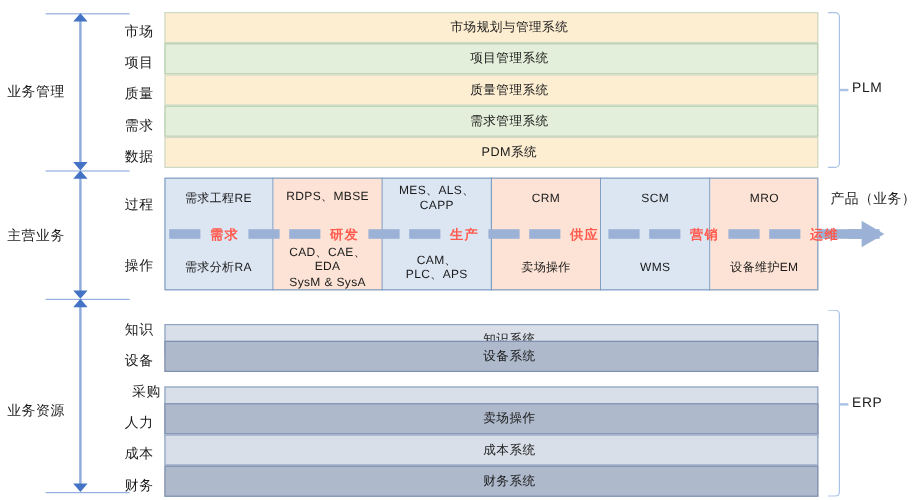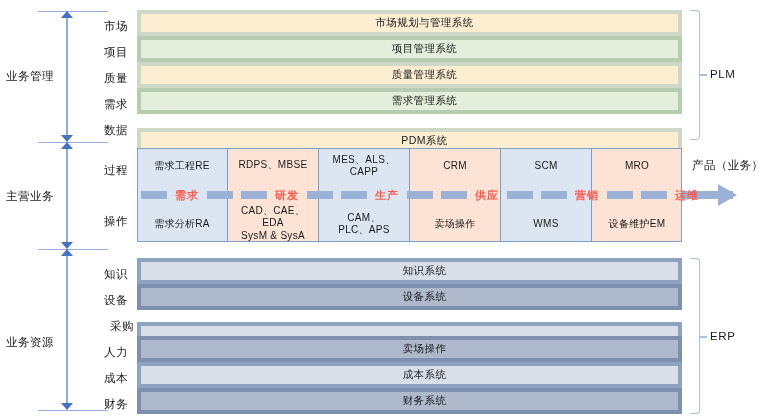--- a/index.html
+++ b/index.html
@@ -59,21 +59,21 @@
   
   .band {
     position: absolute;
     left: 137px;
     width: 545px;
     display: flex;
     align-items: center;
     justify-content: center;
     font-size: 10.5px;
     color: #1a1a1a;
-    border: 4px solid #0f172a;
+    border: 1px solid #0f172a;
     letter-spacing: .4px;
     padding-left: 30px;
   }
   .band.cream { background: #fdeed2; border-color: #cdd9c6; }
   .band.green { background: #e3efda; border-color: #b6cdb0; text-align: right; }
   .band.lgrey { background: #d9dfe9; border-color: #8ea3c2; }
   .band.dgrey { background: #aeb9cc; border-color: #7f90ae; }
 
   
   #matrix {
@@ -229,21 +229,21 @@
   <div class="row-label" style="top:19px;">市场</div>
   <div class="row-label" style="top:45px;">项目</div>
   <div class="row-label" style="top:71px;">质量</div>
   <div class="row-label" style="top:97px;">需求</div>
   <div class="row-label" style="top:123px;">数据</div>
 
   <div class="band cream" style="top:10px;height:26px;">市场规划与管理系统</div>
   <div class="band green" style="top:36px;height:26px;">项目管理系统</div>
   <div class="band cream" style="top:62px;height:26px;">质量管理系统</div>
   <div class="band green" style="top:88px;height:26px;">需求管理系统</div>
-  <div class="band cream" style="top:128px;height:26px;">PDM系统</div>
+  <div class="band cream" style="top:114px;height:26px;">PDM系统</div>
 
   <div class="bracket" style="top:10px;height:130px;"></div>
   <div class="bracket-tick" style="top:74px;"></div>
   <div class="bracket-label" style="top:68px;">PLM</div>
 
   <div class="row-label" style="top:163px;">过程</div>
   <div class="row-label" style="top:214px;">操作</div>
 
   <div id="matrix">
     <div class="mcol blue">
@@ -302,21 +302,21 @@
   </div>
   <div id="output-label">产品（业务）</div>
 
   <div class="row-label" style="top:267px;">知识</div>
   <div class="row-label" style="top:293px;">设备</div>
   <div class="row-label" style="top:319px;text-align:right;">采购</div>
   <div class="row-label" style="top:345px;">人力</div>
   <div class="row-label" style="top:371px;">成本</div>
   <div class="row-label" style="top:397px;">财务</div>
 
-  <div class="band lgrey" style="top:258px;height:26px;">知识系统</div>
+  <div class="band lgrey" style="top:270px;height:26px;">知识系统</div>
   <div class="band dgrey" style="top:284px;height:26px;">设备系统</div>
   <div class="band lgrey" style="top:322px;height:43px;">采购系统</div>
   <div class="band dgrey" style="top:336px;height:26px;">卖场操作</div>
   <div class="band lgrey" style="top:362px;height:26px;">成本系统</div>
   <div class="band dgrey" style="top:388px;height:26px;">财务系统</div>
 
   <div class="bracket" style="top:258px;height:156px;"></div>
   <div class="bracket-tick" style="top:336px;"></div>
   <div class="bracket-label" style="top:330px;">ERP</div>
 

